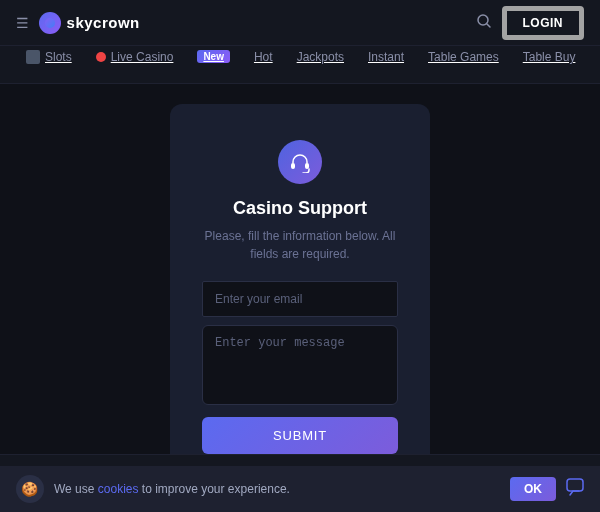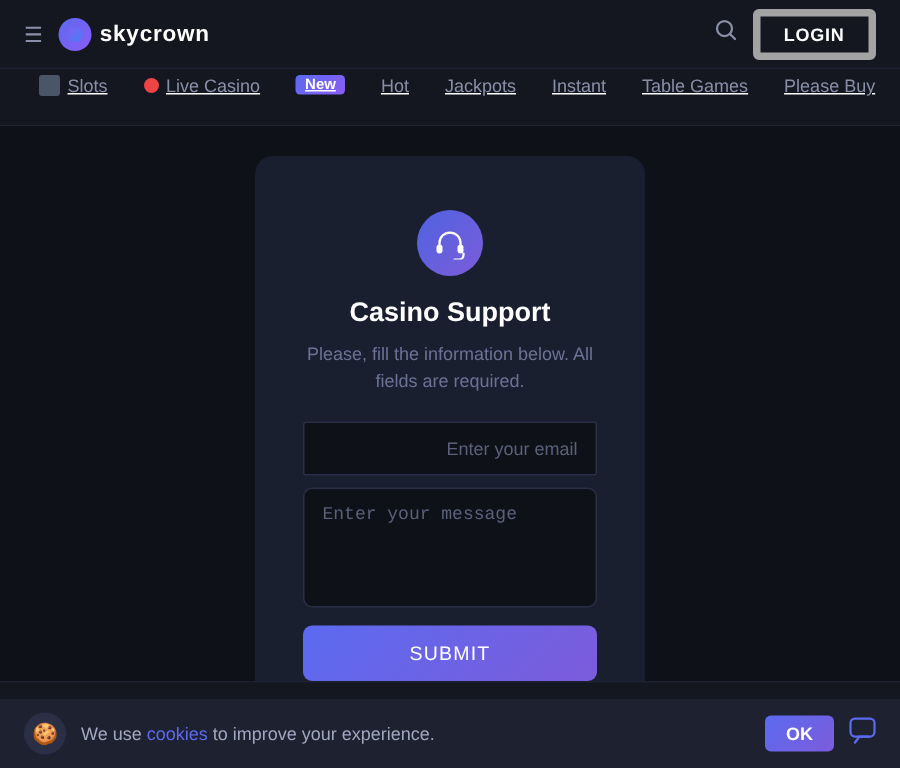--- a/index.html
+++ b/index.html
@@ -204,21 +204,20 @@
 
     .form-input {
       width: 100%;
       background-color: #0f1118;
       border: 1px solid #2a2f45;
       border-radius: 2px;
       padding: 10px 12px;
       color: #8a8fa8;
       font-size: 12px;
       outline: none;
-      text-align: right;
     }
 
     .form-input::placeholder {
       color: #5a607a;
     }
 
     .form-textarea {
       width: 100%;
       background-color: #0f1118;
       border: 1px solid #2a2f45;
@@ -395,21 +394,21 @@
   <div class="nav-item">
     <span>Jackpots</span>
   </div>
   <div class="nav-item">
     <span>Instant</span>
   </div>
   <div class="nav-item">
     <span>Table Games</span>
   </div>
   <div class="nav-item">
-    <span>Please Buy</span>
+    <span>Table Buy</span>
   </div>
   <div class="nav-item">
     
   </div>
 
 </nav>
 
 <div class="main">
   <div class="support-card">
     <div class="headset-icon">

